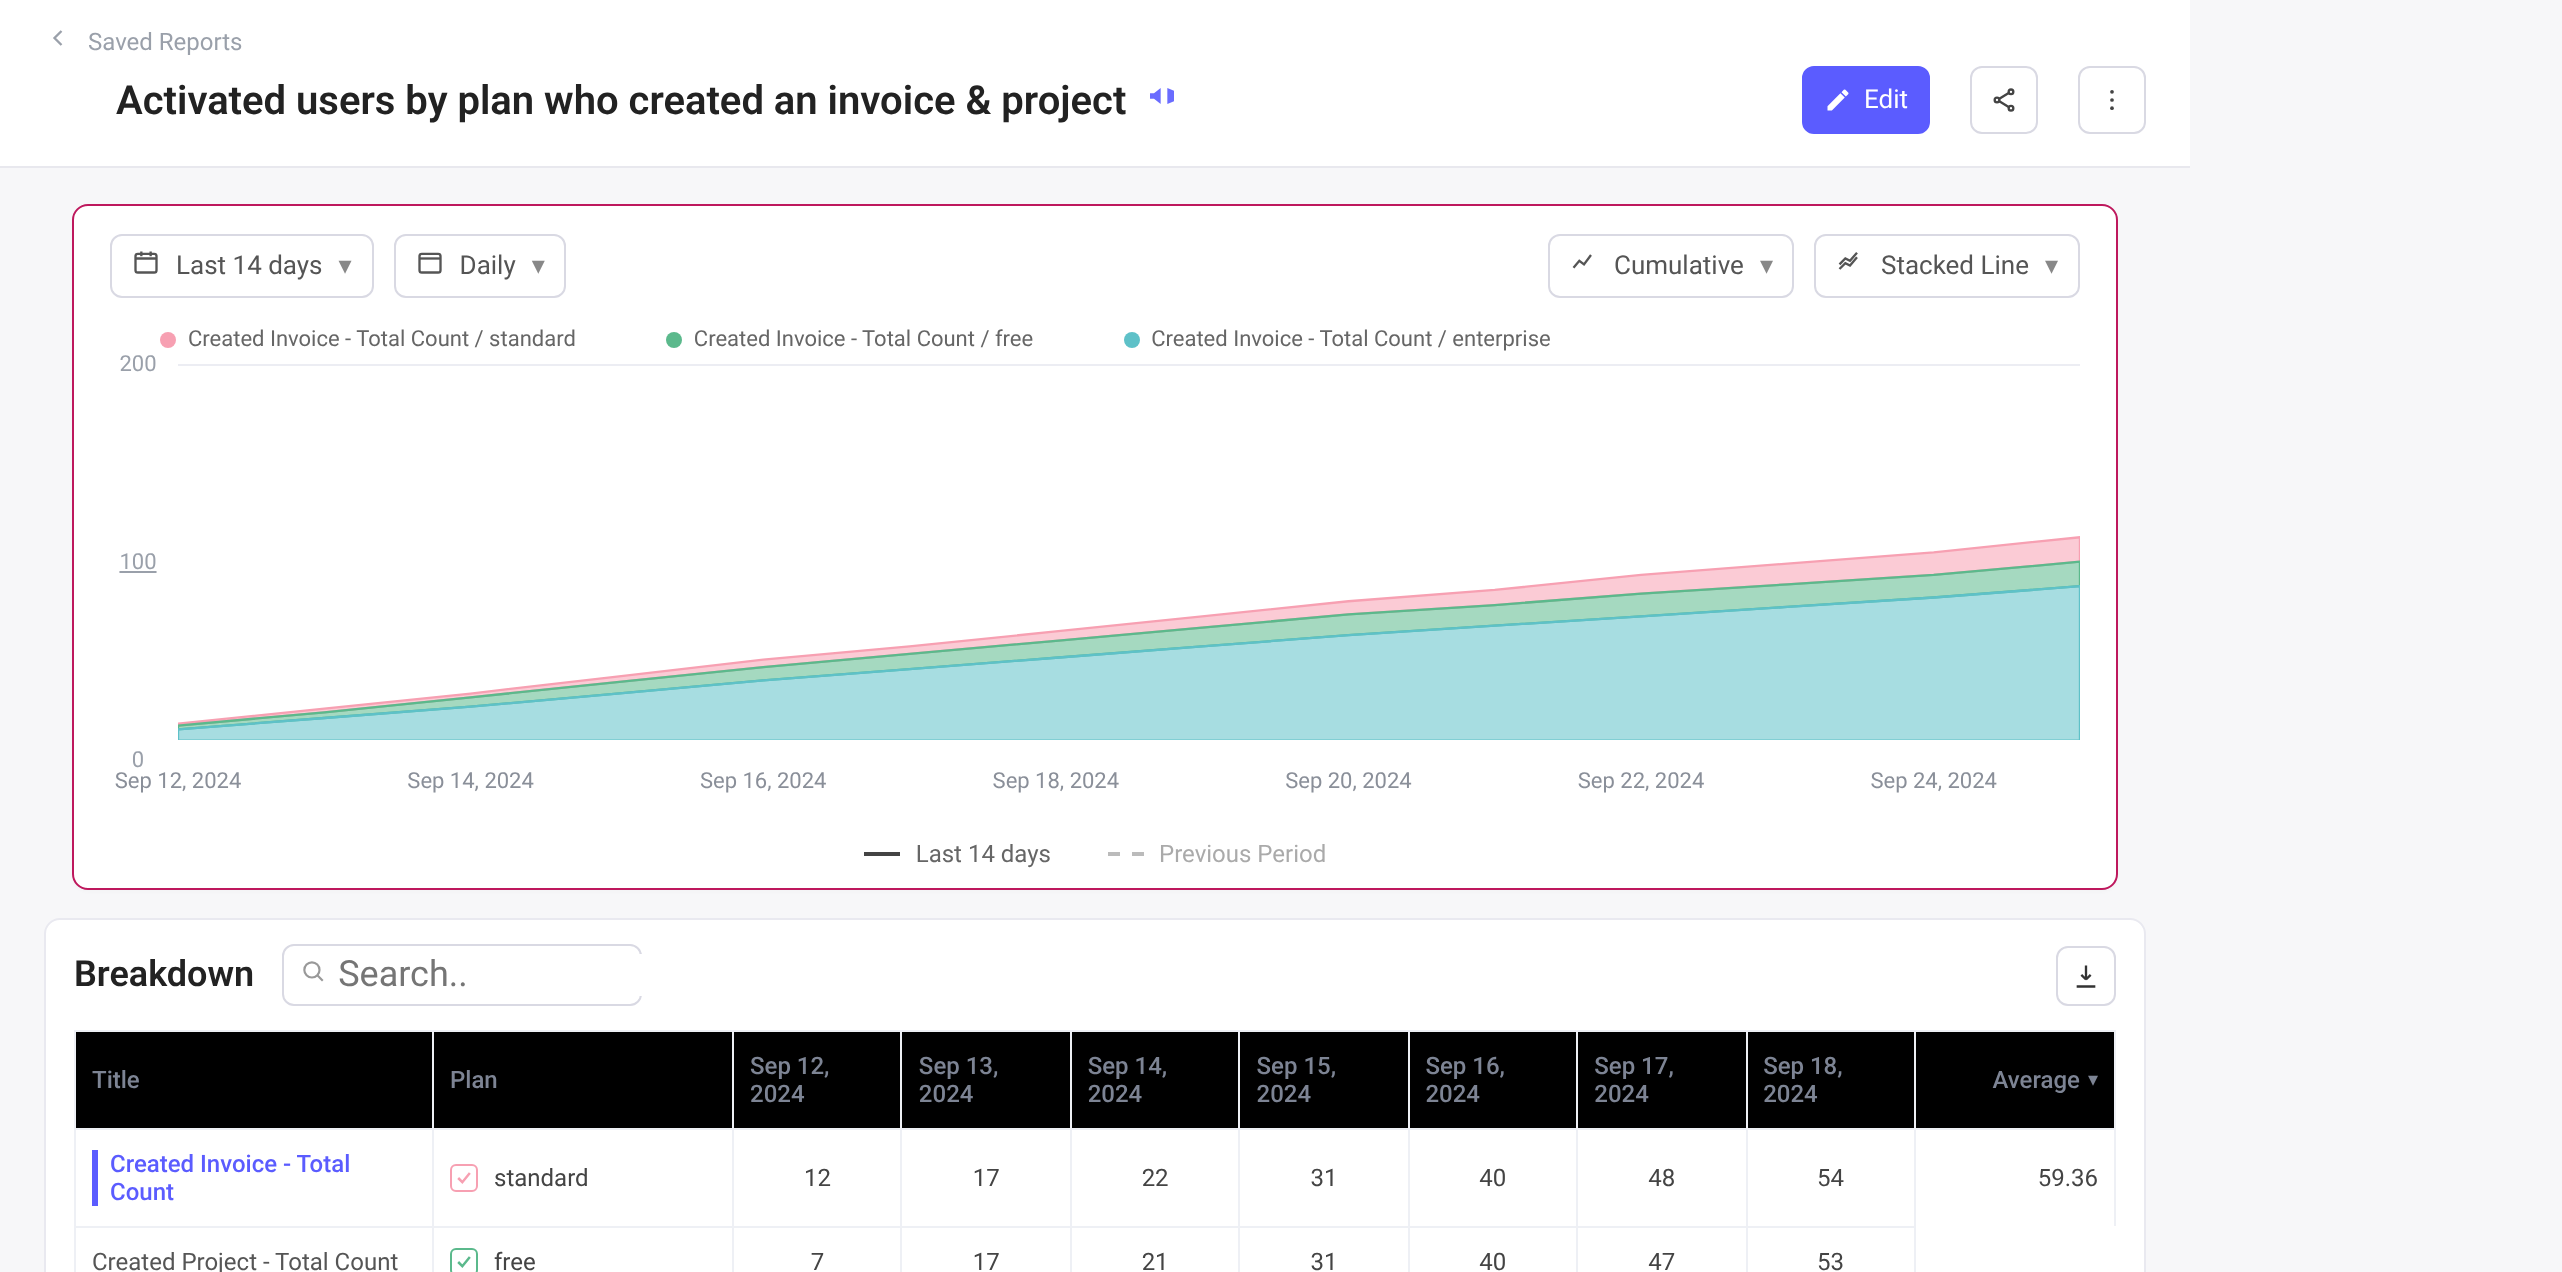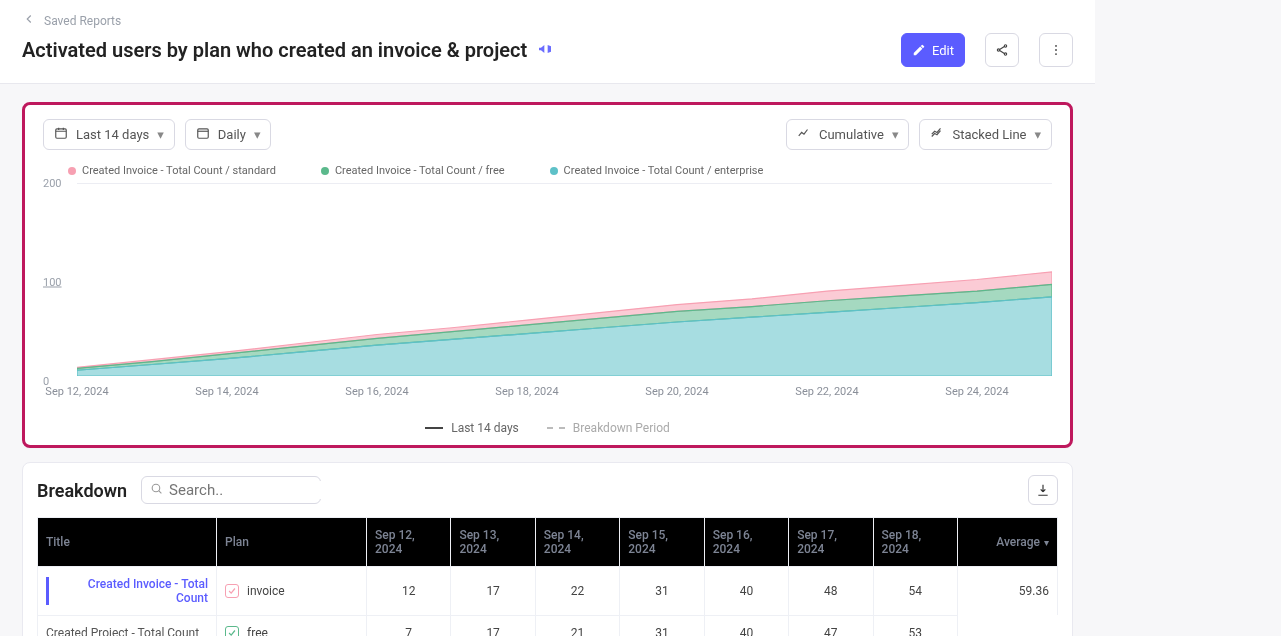--- a/index.html
+++ b/index.html
@@ -5,72 +5,72 @@
   * { box-sizing: border-box; margin: 0; padding: 0; font-family: -apple-system, BlinkMacSystemFont, "Segoe UI", Roboto, sans-serif; }
   body { background:#f7f7f9; color:#333; font-size:13px; }
   .page { width:1095px; height:636px; overflow:hidden; background:#f7f7f9; }
 
   
   .crumbs { display:flex; align-items:center; gap:8px; padding:12px 22px 4px; color:#9aa0aa; font-size:12px; }
   .crumbs svg { width:14px; height:14px; }
   .title-row { display:flex; align-items:center; justify-content:space-between; padding:0 22px 16px; border-bottom:1px solid #e8e8ee; background:#fff; }
   .crumbs-wrap { background:#fff; }
   .title-left { display:flex; align-items:center; gap:10px; }
-  .title-left h1 { font-size:20px; font-weight:600; color:#222; }
+  .title-left h1 { font-size:20px; font-weight:600; color:#222;margin-left:36px; }
   .megaphone { color:#6a6cff; }
   .title-right { display:flex; gap:20px; }
   .btn { display:inline-flex; align-items:center; gap:6px; border:1px solid #d9d9e3; background:#fff; border-radius:6px; padding:7px 10px; cursor:pointer; font-size:13px; color:#444; }
   .btn.primary { background:#5b5cff; border-color:#5b5cff; color:#fff; }
   .btn svg { width:14px; height:14px; }
   .icon-btn { width:34px; height:34px; justify-content:center; padding:0; }
 
   
-  .card { background:#fff; border:3px solid #be185d; border-radius:8px; margin:18px 22px 14px; padding:14px 18px 10px; box-shadow:0 1px 2px rgba(0,0,0,0.02); }
+  .card { background:#fff; border:1px solid #be185d; border-radius:8px; margin:18px 36px 14px; padding:14px 18px 10px; box-shadow:0 1px 2px rgba(0,0,0,0.02); }
   .toolbar { display:flex; justify-content:space-between; align-items:center; }
   .tb-left, .tb-right { display:flex; gap:10px; }
   .dd { display:inline-flex; align-items:center; gap:8px; border:1px solid #d9d9e3; border-radius:6px; padding:6px 10px; background:#fff; cursor:pointer; font-size:13px; color:#555; }
   .dd .chev { color:#888; }
   .dd svg { width:14px; height:14px; }
 
   .legend { display:flex; gap:22px; margin:14px 0 6px 2px; font-size:11px; color:#666; align-items:center; }
   .lg { display:inline-flex; align-items:center; gap:6px;padding-left:23px; }
   .dot { width:8px; height:8px; border-radius:50%; display:inline-block; }
 
   .chart-wrap { position:relative; height:220px; margin-top:4px; }
   .ygrid { position:absolute; left:34px; right:0; }
   .yg-line { position:absolute; left:0; right:0; border-top:1px solid #ecedf3; }
-  .ylab { position:absolute; left:0; transform:translateY(-50%); font-size:11px; color:#9aa0aa; width:28px; text-align:left; }
+  .ylab { position:absolute; left:0; transform:translateY(-50%); font-size:11px; color:#9aa0aa; width:28px; text-align:center; }
   .plot { position:absolute; left:34px; right:0; top:0; bottom:22px; }
   .xlabels { position:absolute; left:34px; right:0; bottom:0; height:18px; }
   .xl { position:absolute; font-size:11px; color:#8a8f99; transform:translateX(-50%); white-space:nowrap; }
 
   .period-legend { display:flex; gap:28px; justify-content:center; align-items:center; font-size:12px; color:#666; margin-top:18px; }
   .pl { display:inline-flex; align-items:center; gap:8px; }
   .dash { width:18px; border-top:2px dashed #bbb; }
   .solid { width:18px; border-top:2px solid #444; }
 
   
   .breakdown { background:#fff; margin:0 22px 0; border:1px solid #e9e9f0; border-top-left-radius:8px; border-top-right-radius:8px; padding:12px 14px 12px; }
   .bd-head { display:flex; align-items:center; gap:14px; justify-content:space-between; }
   .bd-left { display:flex; align-items:center; gap:14px; }
   .bd-head h2 { font-size:18px; font-weight:600; color:#222; }
   .search { display:flex; align-items:center; gap:6px; border:1px solid #d9d9e3; border-radius:6px; padding:4px 8px; width:180px; color:#999; }
-  .search input { border:none; outline:none; font-size:15px; flex:1; color:#444; }
+  .search input { border:none; outline:none; font-size:18px; flex:1; color:#444; }
   .download { border:1px solid #d9d9e3; border-radius:6px; width:30px; height:30px; display:flex; align-items:center; justify-content:center; cursor:pointer; }
 
   .table { margin-top:12px; display:grid; grid-template-columns:180px 150px repeat(7,1fr) 100px; font-size:12px; }
   .th, .td { padding:10px 8px; border-top:1px solid #eef0f5; border-right:1px solid #eef0f5; display:flex; align-items:center; }
   .th { background:#000000; color:#7d8494; font-weight:500; }
   .td { color:#444; }
   .th:first-child, .td.title-cell { border-left:1px solid #eef0f5; }
   .num { justify-content:center; }
   .avg-head { justify-content:flex-end; gap:4px; }
   .avg-cell { justify-content:flex-end; }
   .row-title.active { color:#5b5cff; font-weight:500; border-left:3px solid #5b5cff; padding-left:6px; }
-  .row-title { color:#555;text-align:right; }
+  .row-title { color:#555; }
   .plan-cell { gap:8px; }
   .chk { width:14px; height:14px; border-radius:3px; display:inline-flex; align-items:center; justify-content:center; }
   .chk svg { width:10px; height:10px; }
 </style>
 </head>
 <body>
 <div class="page">
 
 <div class="crumbs-wrap">
   <div class="crumbs">
@@ -196,21 +196,21 @@
         </div>
   </div>
 
   <div class="period-legend">
     <span class="pl">
           <span class="solid"></span>
           <span>Last 14 days</span>
         </span>
     <span class="pl" style="color:#aaa;">
           <span class="dash"></span>
-          <span>Breakdown Period</span>
+          <span>Previous Period</span>
         </span>
   </div>
 </div>
 
 <div class="breakdown">
   <div class="bd-head">
     <div class="bd-left">
       <h2>Breakdown</h2>
       <div class="search">
         <span><svg width="13" height="13" viewBox="0 0 24 24" fill="none" stroke="currentColor" stroke-width="2">
@@ -243,21 +243,21 @@
         </div>
         <div class="td title-cell">
           <div class="row-title active">Created Invoice - Total Count</div>
         </div>
         <div class="td plan-cell">
           <span class="chk" style="border: 1.5px solid rgb(247, 160, 178); color: rgb(247, 160, 178);">
             <svg viewBox="0 0 24 24" fill="none" stroke="currentColor" stroke-width="3">
               <path d="M5 12l5 5 9-11"></path>
             </svg>
           </span>
-          <span>invoice</span>
+          <span>standard</span>
         </div>
         <div class="td num">12</div>
         <div class="td num">17</div>
         <div class="td num">22</div>
         <div class="td num">31</div>
         <div class="td num">40</div>
         <div class="td num">48</div>
         <div class="td num">54</div>
         <div class="td avg-cell">59.36</div>
         <div class="td title-cell">

